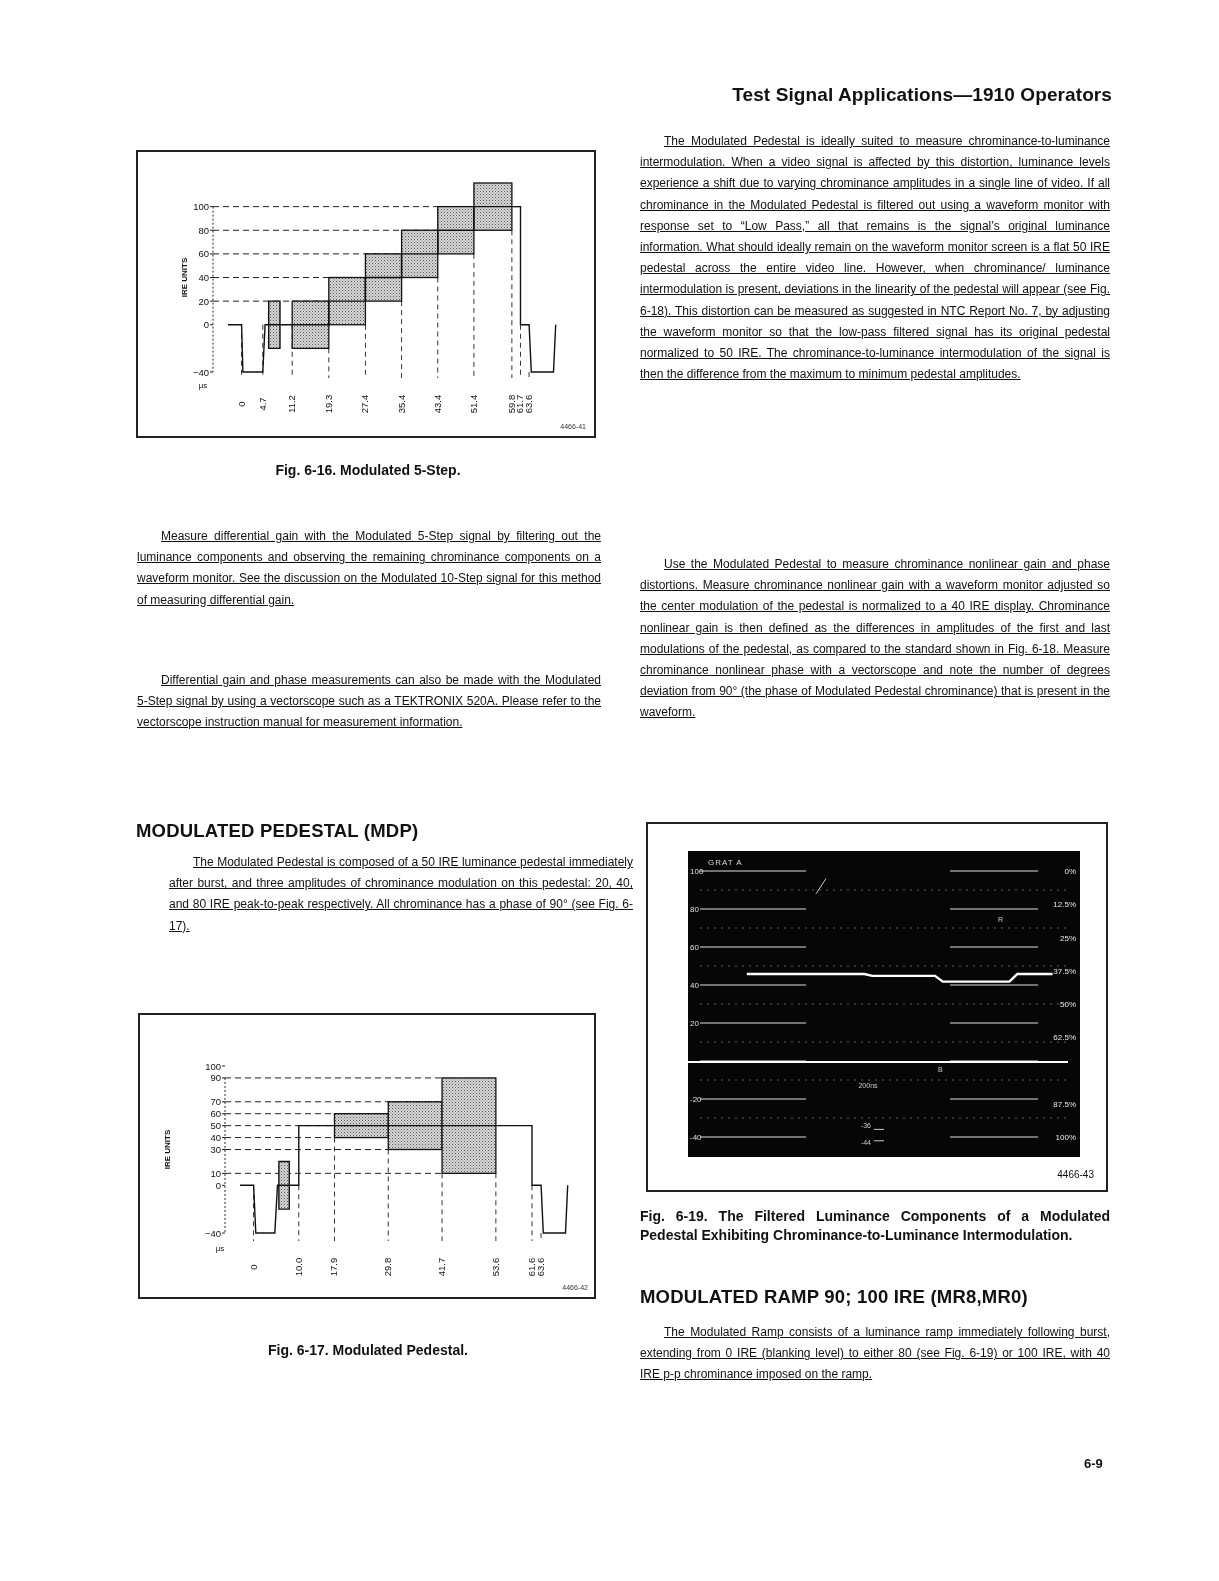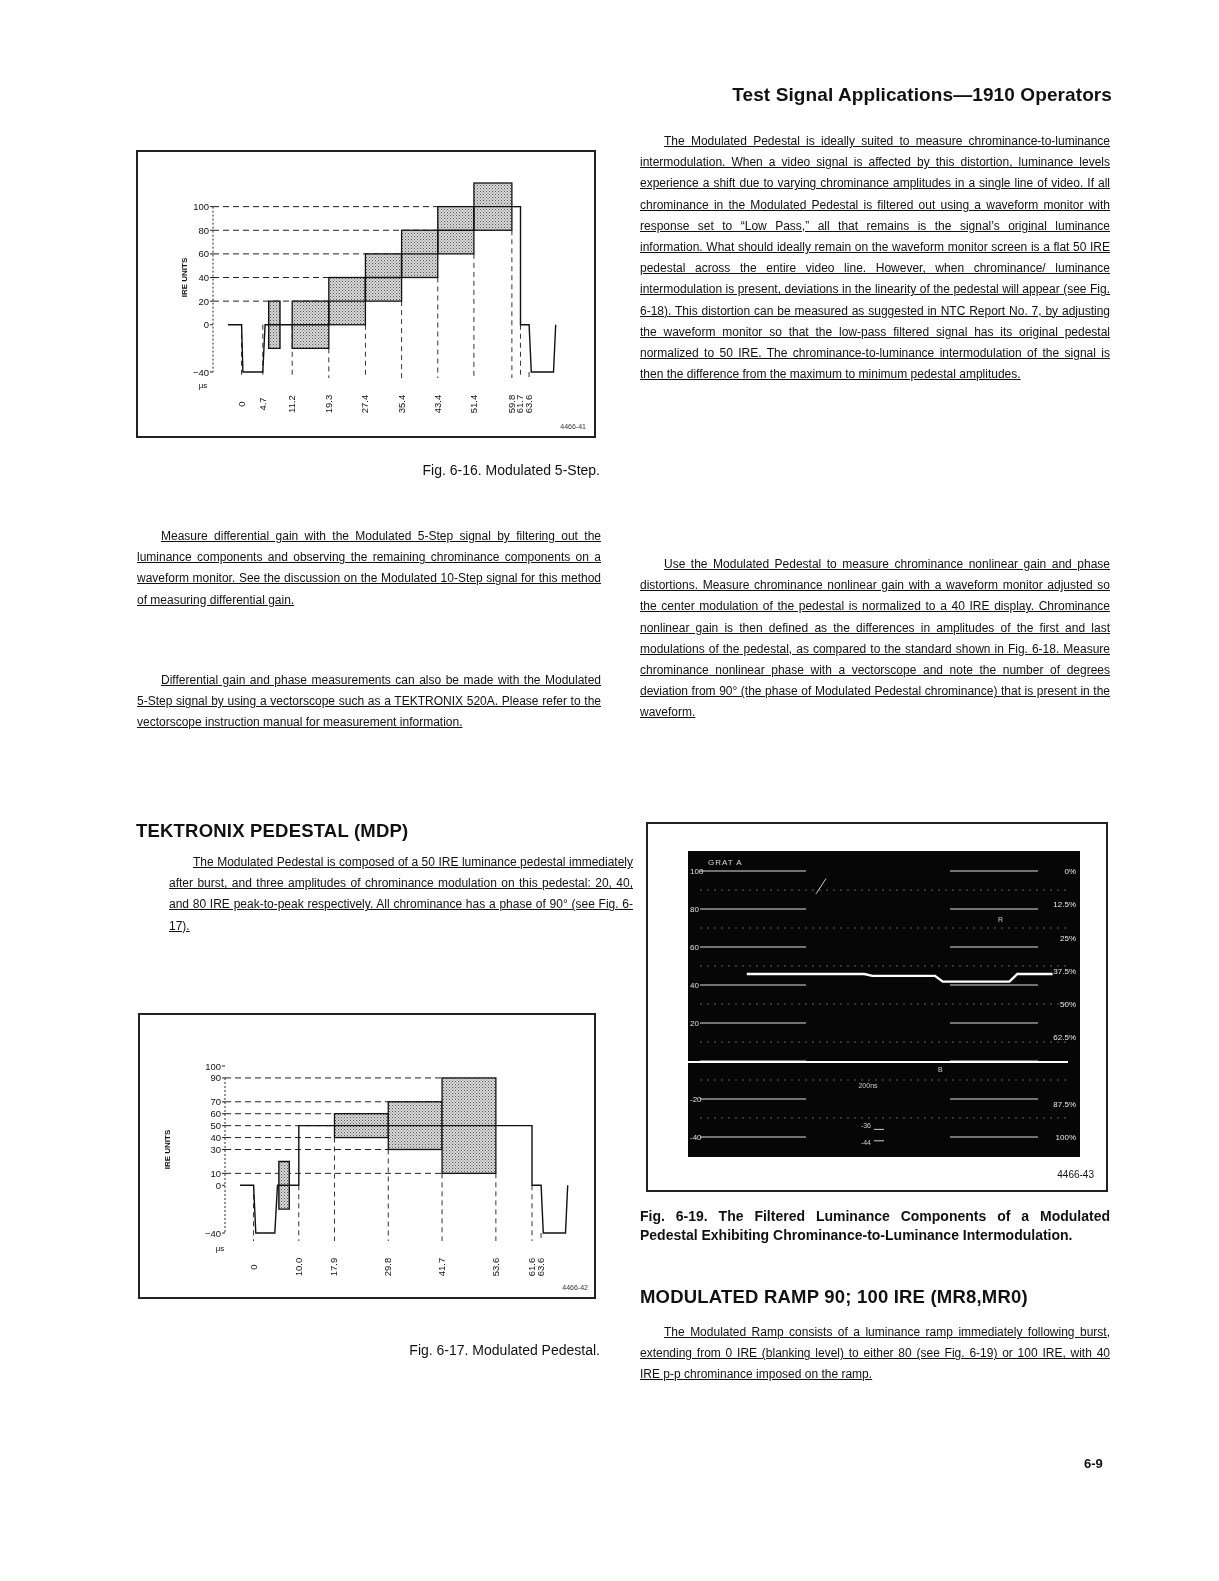--- a/index.html
+++ b/index.html
@@ -12,21 +12,21 @@
     left: 636px; top: 84px; width: 476px; text-align: right;
     font-weight: bold; font-size: 19px; letter-spacing: 0.1px;
   }
   .para {
     font-size: 12px; line-height: 21.2px; text-align: justify;
     text-indent: 24px; hyphens: manual; text-decoration: underline;
   }
   .left-col { left: 137px; width: 464px; }
   .right-col { left: 640px; width: 470px; }
   .caption {
-    font-weight: normal; font-size: 14px; text-align: right;
+    font-weight: bold; font-size: 14px; text-align: center;
   }
   .caption-left { text-align: justify; line-height: 18.5px; font-size: 14px; font-weight: bold; }
   .section-head { font-weight: bold; font-size: 18.5px; letter-spacing: 0.2px; }
   .fig-box {
     border: 2px solid #222; background: #fff; box-sizing: border-box;
   }
   .fig-id { font-size: 7px; color: #333; }
   .page-number { left: 1084px; top: 1456px; font-size: 13px; font-weight: bold; }
   svg text { font-family: "Liberation Sans", sans-serif; }
   .scope-screen { background: #060606; }
@@ -98,21 +98,21 @@
       <rect x="335.917808219178" y="31" width="37.97260273972603" height="47.25" fill="url(#fig16-dots)" stroke="#111" stroke-width="1.3"></rect>
       <path d="M90.0,172.8 L103.6,172.8 L104.9,220.0 L124.8,220.0 L127.1,172.8 L154.2,172.8 L154.2,172.8 L190.8,172.8 L190.8,149.1 L227.4,149.1 L227.4,125.5 L263.6,125.5 L263.6,101.9 L299.8,101.9 L299.8,78.3 L335.9,78.3 L335.9,54.6 L373.9,54.6 L373.9,54.6 L382.5,54.6 L382.5,172.8 L391.1,172.8 L393.3,220.0 L415.5,220.0 L417.7,172.8" fill="none" stroke="#111" stroke-width="1.4"></path>
     </svg>
   <div class="abs fig-id" style="right:8px; bottom:6px;">4466-41</div>
 </div>
 <div class="abs caption" style="left:136px; top:462px; width:464px;">Fig. 6-16. Modulated 5-Step.</div>
 
 <div class="abs para left-col" style="top:526px;">Measure differential gain with the Modulated 5-Step sig­nal by filtering out the luminance components and observing the remaining chrominance components on a waveform monitor. See the discussion on the Modulated 10-Step sig­nal for this method of measuring differential gain.</div>
 <div class="abs para left-col" style="top:670px;">Differential gain and phase measurements can also be made with the Modulated 5-Step signal by using a vector­scope such as a TEKTRONIX 520A. Please refer to the vectorscope instruction manual for measurement information.</div>
 
-<div class="abs section-head" style="left:136px; top:820px;">TEKTRONIX PEDESTAL (MDP)</div>
+<div class="abs section-head" style="left:136px; top:820px;">MODULATED PEDESTAL (MDP)</div>
 <div class="abs para left-col" style="top:852px;margin-left:32px;">The Modulated Pedestal is composed of a 50 IRE lumi­nance pedestal immediately after burst, and three ampli­tudes of chrominance modulation on this pedestal: 20, 40, and 80 IRE peak-to-peak respectively. All chrominance has a phase of 90° (see Fig. 6-17).</div>
 
 <div class="abs fig-box" style="left:138px; top:1013px; width:458px; height:286px;">
   <svg id="fig17" width="454" height="282" viewBox="0 0 454 282" style="position:absolute; left:0; top:0;">
       <defs>
         <pattern id="fig17-dots" width="3" height="3" patternUnits="userSpaceOnUse">
           <rect width="3" height="3" fill="#d8d8d8"></rect>
           <rect width="1" height="1" fill="#555"></rect>
           <rect x="1.5" y="1.5" width="1" height="1" fill="#777"></rect>
         </pattern>

